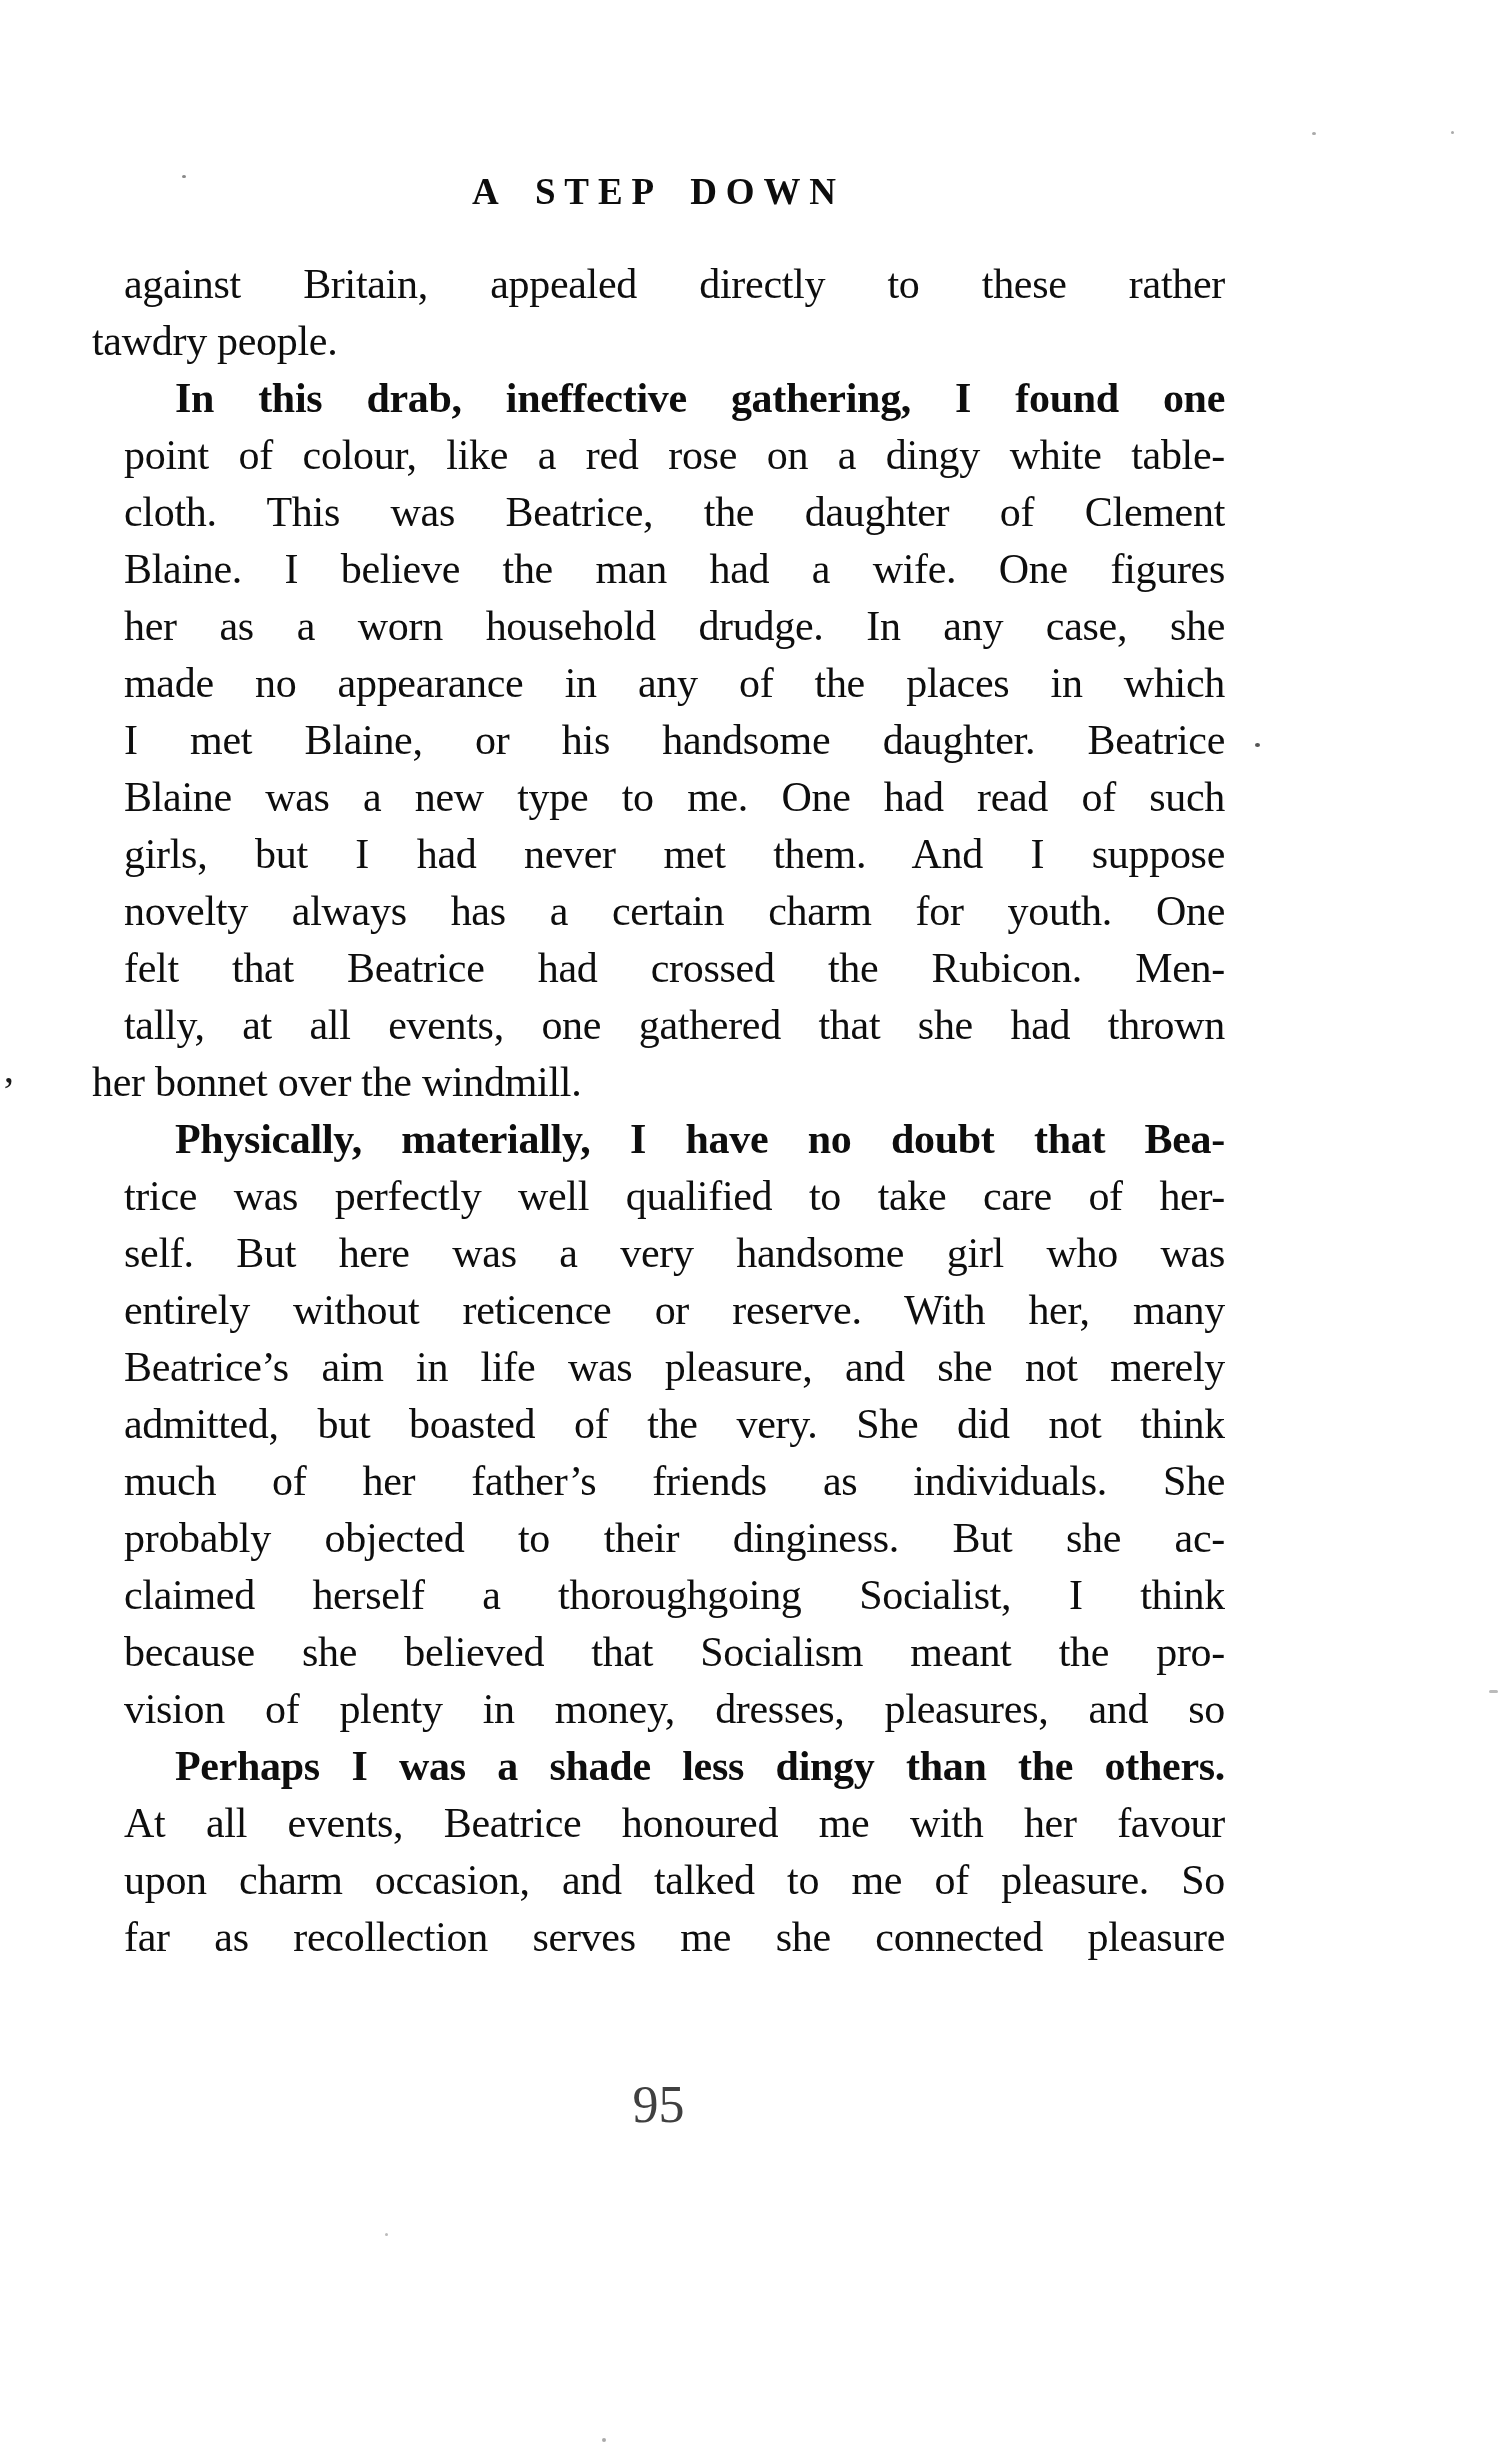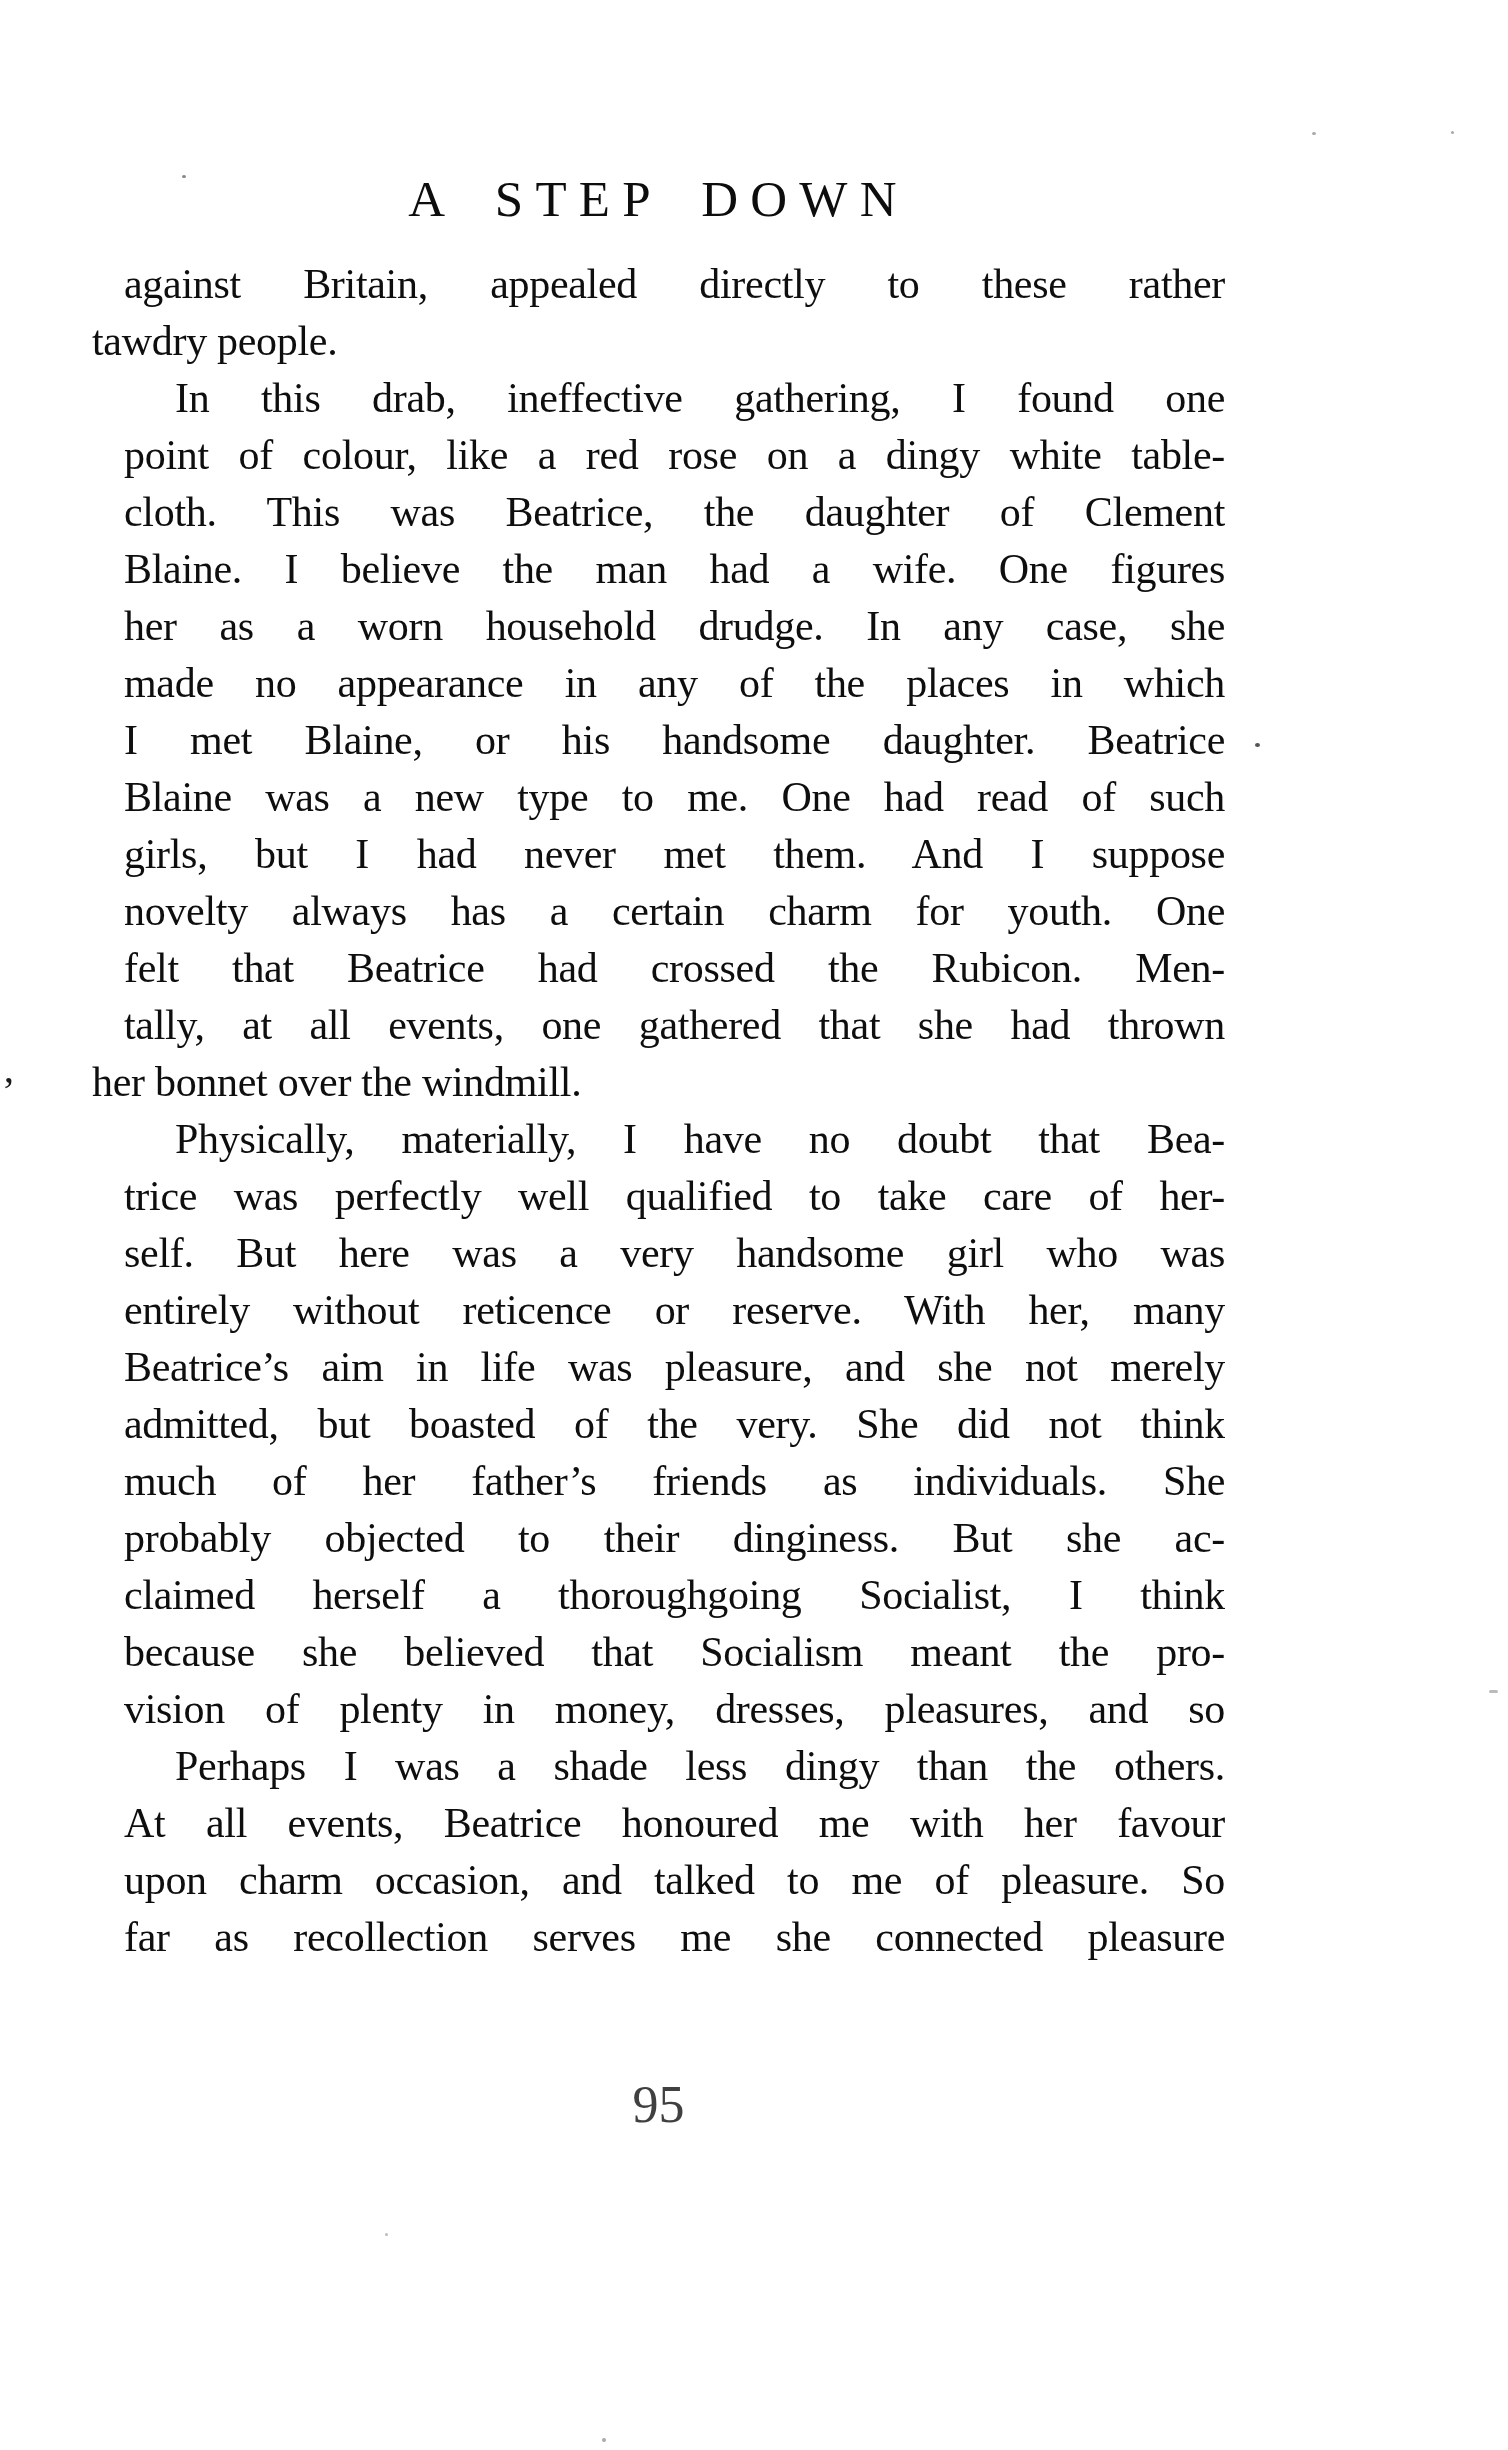--- a/index.html
+++ b/index.html
@@ -16,22 +16,22 @@
     font-family: "Liberation Serif", "DejaVu Serif", serif;
     color: #111111;
   }
   .title {
     position: absolute;
     top: 170px;
     left: 92px;
     width: 1133px;
     margin: 0;
     text-align: center;
-    font-size: 51px;
-    font-weight: normal;
+    font-size: 37px;
+    font-weight: bold;
     letter-spacing: 0.24em;
     word-spacing: 0.30em;
     color: #0d0d0d;
     white-space: nowrap;
   }
   .body-text {
     position: absolute;
     top: 256px;
     left: 92px;
     width: 1133px;
@@ -51,20 +51,21 @@
     text-align-last: justify;
     margin-left: 32px;
   }
   .j::after {
     content: "";
     display: inline-block;
     width: 100%;
   }
   .ind {
     text-indent: 51px;
+    font-weight: bold;
   }
   .page-number {
     position: absolute;
     top: 2075px;
     left: 92px;
     width: 1133px;
     text-align: center;
     font-size: 52px;
     color: #404040;
   }

